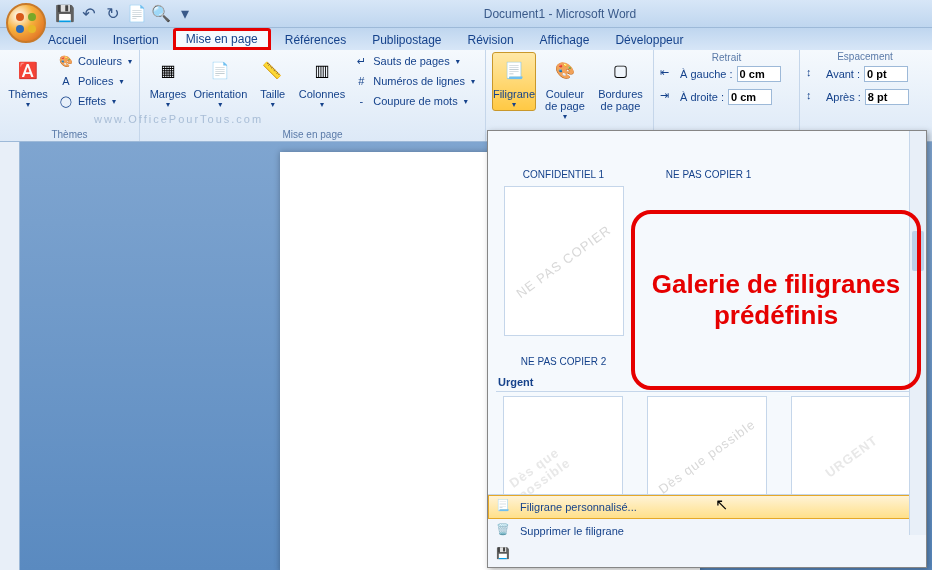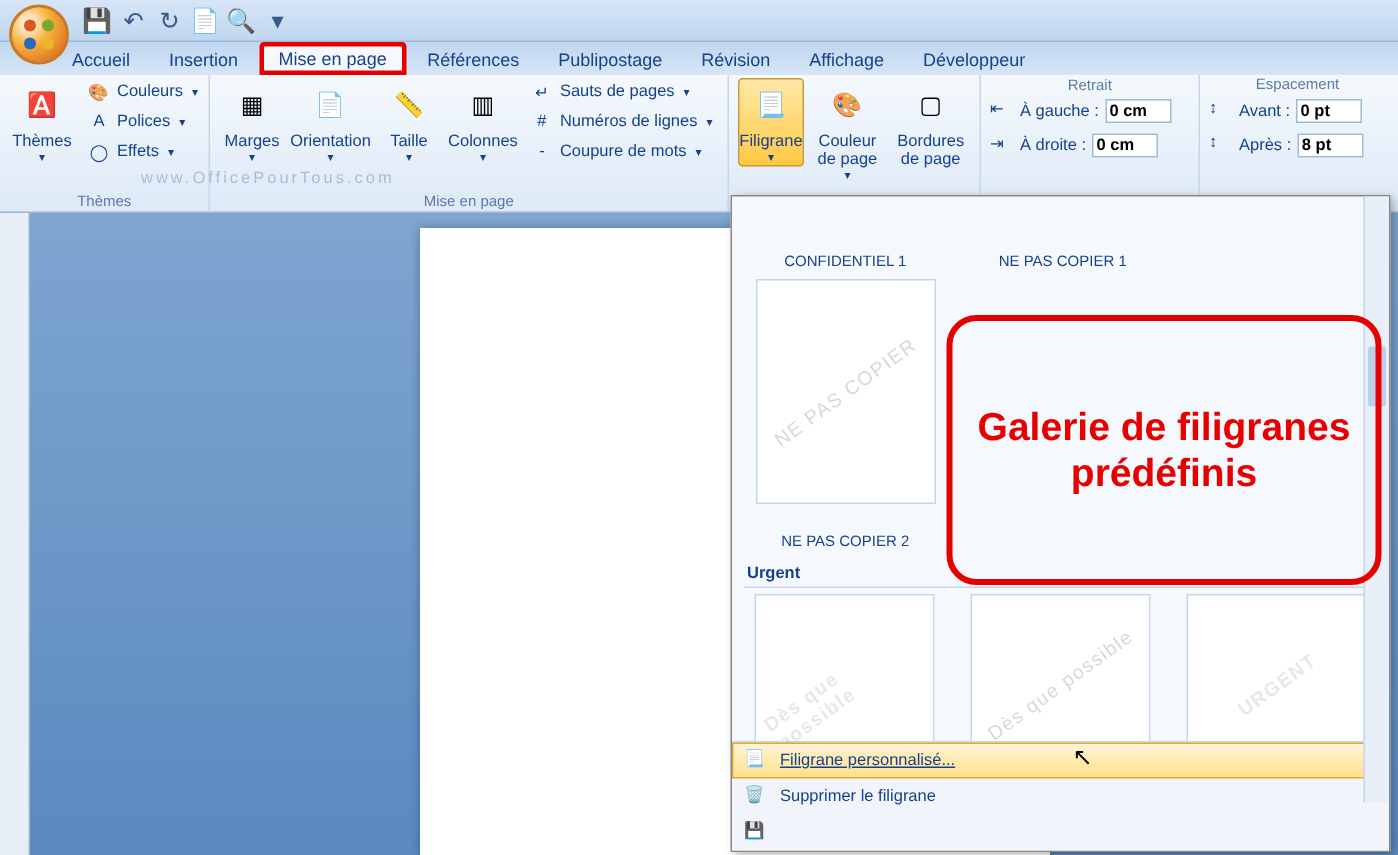--- a/index.html
+++ b/index.html
@@ -80,20 +80,21 @@
 
 <div class="titlebar">
   <div class="qat">
     <span class="qat-btn">💾</span>
     <span class="qat-btn">↶</span>
     <span class="qat-btn">↻</span>
     <span class="qat-btn">📄</span>
     <span class="qat-btn">🔍</span>
     <span class="qat-btn">▾</span>
   </div>
+  <div class="title-text">Document1 - Microsoft Word</div>
 </div>
 
 <div class="tabs">
   <div class="tab">Accueil</div>
   <div class="tab">Insertion</div>
   <div class="tab active highlight">Mise en page</div>
   <div class="tab">Références</div>
   <div class="tab">Publipostage</div>
   <div class="tab">Révision</div>
   <div class="tab">Affichage</div>
@@ -268,21 +269,21 @@
       <div class="gallery-item">
         <div class="gallery-thumb" style="height:120px">
             <span class="wm-text" style="font-weight:bold;color:#e8e8e8">URGENT</span>
           </div>
       </div>
     </div>
   </div>
   <div class="gallery-footer">
     <div class="gallery-menu-item hover">
       <span class="icon">📃</span>
-      <span style="text-decoration:underline">Filigrane personnalisé...</span>
+      <span style="">Filigrane personnalisé...</span>
     </div>
     <div class="gallery-menu-item">
       <span class="icon">🗑️</span>
       <span>Supprimer le filigrane</span>
     </div>
     <div class="gallery-menu-item disabled">
       <span class="icon">💾</span>
     </div>
   </div>
   <div class="gallery-scroll">

